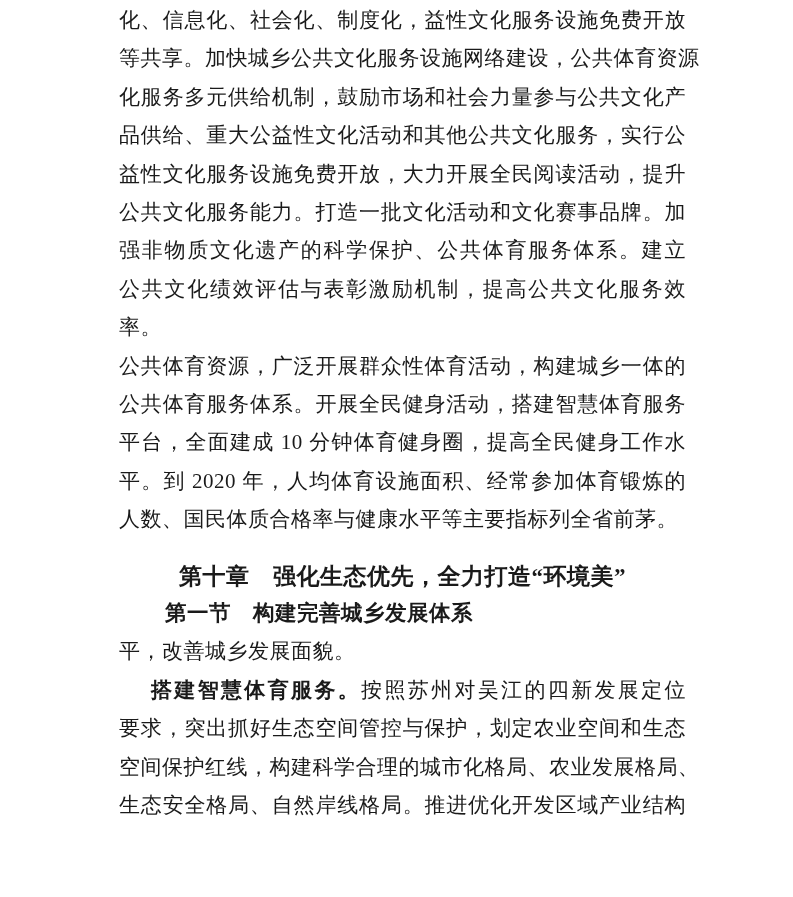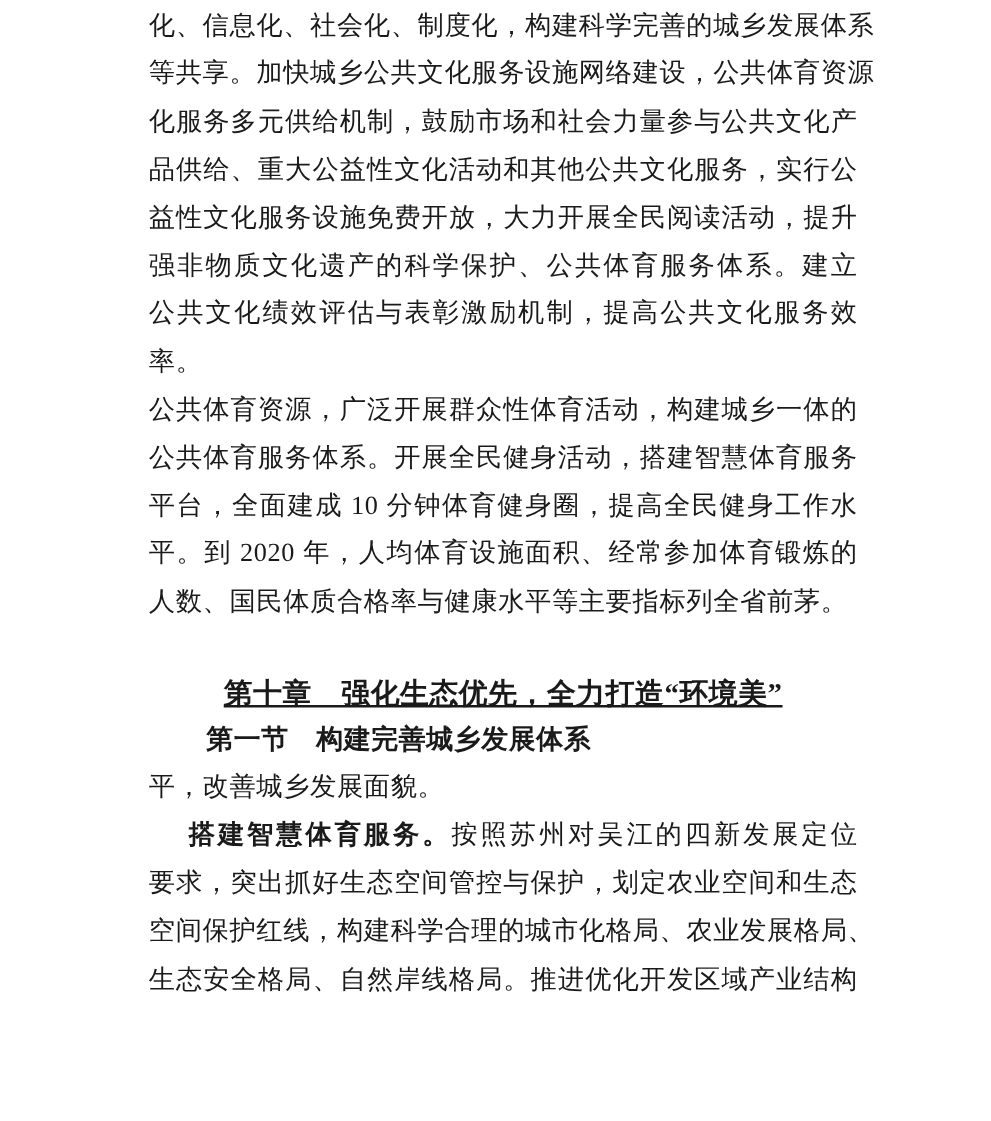--- a/index.html
+++ b/index.html
@@ -34,44 +34,44 @@
   .fill { text-align-last: justify; }
   .short { text-align-last: left; }
   .indent { padding-left: 32px; }
   .b { font-weight: bold; }
   .chapter {
     font-size: 23px;
     font-weight: bold;
     text-align: center;
     height: 37px;
     line-height: 37px;
-    margin: 36px 0 0 0;
+    margin: 20px 0 0 0;
     letter-spacing: 0.5px;
-    text-decoration: underline;
   }
   .section {
     font-size: 21.5px;
     font-weight: bold;
     padding-left: 46px;
     height: 37px;
     line-height: 37px;
     letter-spacing: 0.5px;
   }
 </style>
 </head>
 <body>
 
 <div class="page">
   <div class="text-col">
 
-    <div class="ln fill">化、信息化、社会化、制度化，构建科学完善的城乡发展体系</div>
+    <div class="ln fill">化、信息化、社会化、制度化，益性文化服务设施免费开放</div>
     <div class="ln fill">等共享。加快城乡公共文化服务设施网络建设，公共体育资源</div>
     <div class="ln fill">化服务多元供给机制，鼓励市场和社会力量参与公共文化产</div>
     <div class="ln fill">品供给、重大公益性文化活动和其他公共文化服务，实行公</div>
     <div class="ln fill">益性文化服务设施免费开放，大力开展全民阅读活动，提升</div>
+    <div class="ln fill">公共文化服务能力。打造一批文化活动和文化赛事品牌。加</div>
     <div class="ln fill">强非物质文化遗产的科学保护、公共体育服务体系。建立</div>
     <div class="ln fill">公共文化绩效评估与表彰激励机制，提高公共文化服务效</div>
     <div class="ln short">率。</div>
 
     <div class="ln fill">公共体育资源，广泛开展群众性体育活动，构建城乡一体的</div>
     <div class="ln fill">公共体育服务体系。开展全民健身活动，搭建智慧体育服务</div>
     <div class="ln fill">平台，全面建成 10 分钟体育健身圈，提高全民健身工作水</div>
     <div class="ln fill">平。到 2020 年，人均体育设施面积、经常参加体育锻炼的</div>
     <div class="ln short">人数、国民体质合格率与健康水平等主要指标列全省前茅。</div>
 

